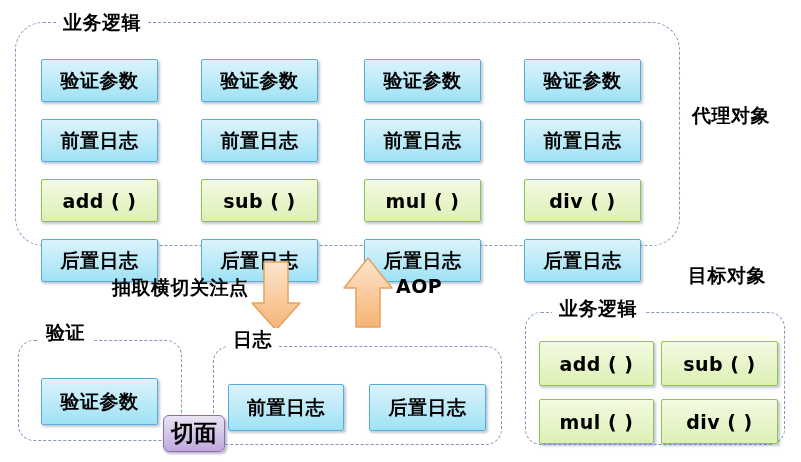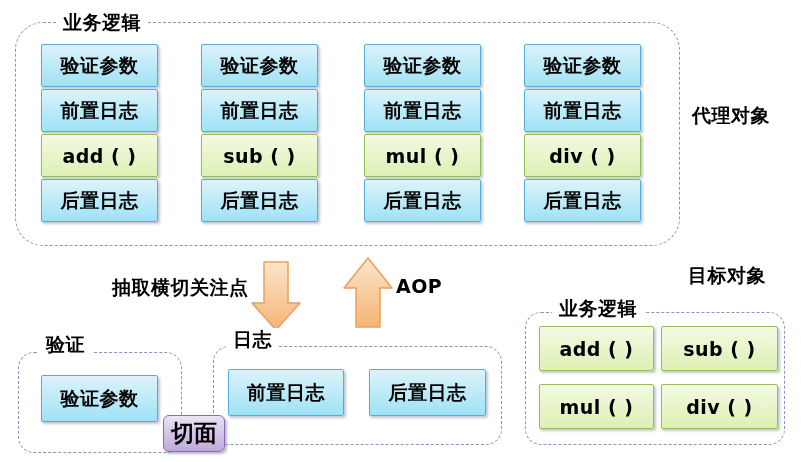--- a/index.html
+++ b/index.html
@@ -19,20 +19,21 @@
   }
   .float-label {
     position:absolute; font-weight:bold; font-size:19px; line-height:22px;
     white-space:nowrap; letter-spacing:0.5px;
   }
   .box {
     display:flex; align-items:center; justify-content:center;
     font-weight:bold; font-size:19px; letter-spacing:0.5px;
     border-radius:2px; box-shadow:1.5px 2px 2.5px rgba(100,120,145,.40);
     box-sizing:border-box;
+    margin-top:15px;
   }
   .blue {
     background:linear-gradient(to bottom, var(--blue-box-top,#DCF3FB), var(--blue-box-bottom,#9FE2F5));
     border:1px solid var(--blue-border,#58ACD8);
   }
   .green {
     background:linear-gradient(to bottom, var(--green-box-top,#F3FAE3), var(--green-box-bottom,#DDF0B4));
     border:1px solid var(--green-border,#94BE56);
   }
   .col { position:absolute; top:21px; width:117px; display:flex; flex-direction:column; gap:2px; }
@@ -104,21 +105,21 @@
       <linearGradient id="gradUp" x1="0" y1="0" x2="0" y2="1">
         <stop offset="0" stop-color="#FCE5CD" style="stop-color:var(--arrow-fill-top,#FCE5CD)"></stop>
         <stop offset="1" stop-color="#F5B475" style="stop-color:var(--arrow-fill-bottom,#F5B475)"></stop>
       </linearGradient>
     </defs>
     <polygon points="28,4 52,34 40,34 40,73 16,73 16,34 4,34" fill="url(#gradUp)" stroke="var(--arrow-border,#E9A15E)" stroke-width="1.5" stroke-linejoin="round"></polygon>
   </svg>
 
   <div class="float-label" style="left:396px; top:275px;">AOP</div>
 
-  <div class="dashed" style="left:18px; top:352px; width:162px; height:99px; border-radius:16px;">
+  <div class="dashed" style="left:18px; top:340px; width:162px; height:99px; border-radius:16px;">
     <span class="sec-label" style="left:20px; top:-20px;">验证</span>
     <div class="box blue abs-box" style="left:22px; top:22px; width:117px; height:47px;">验证参数</div>
   </div>
 
   <div class="dashed" style="left:213px; top:346px; width:287px; height:97px; border-radius:16px;text-align:center;">
     <span class="sec-label" style="left:12px; top:-19px;">日志</span>
     <div class="box blue abs-box" style="left:14px; top:22px; width:116px; height:47px;">前置日志</div>
     <div class="box blue abs-box" style="left:155px; top:22px; width:117px; height:47px;">后置日志</div>
   </div>
 

